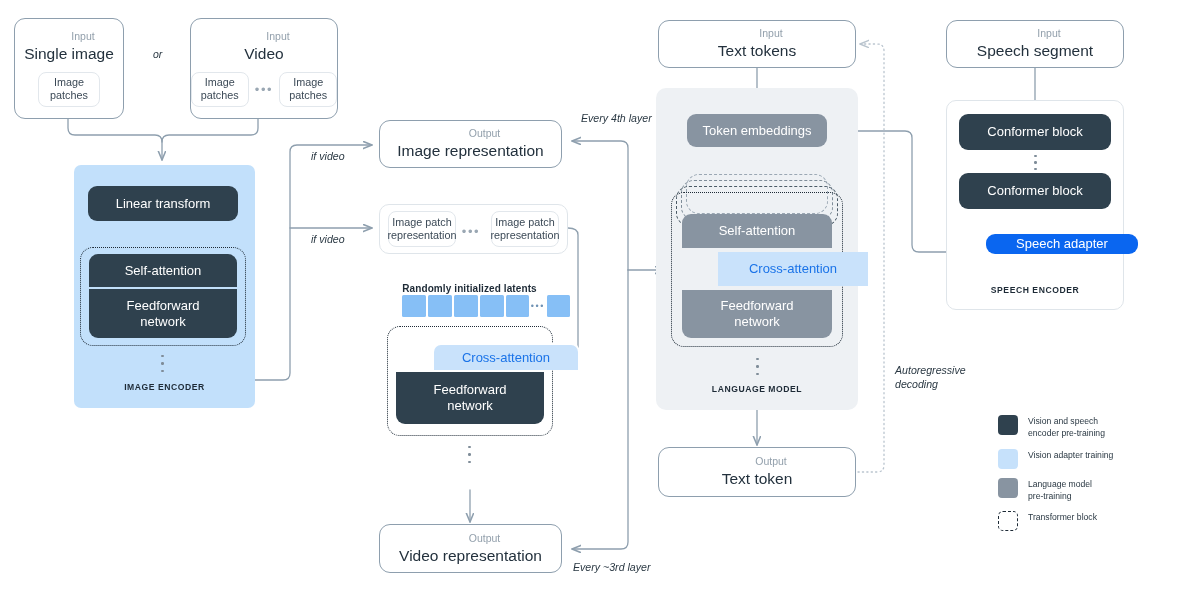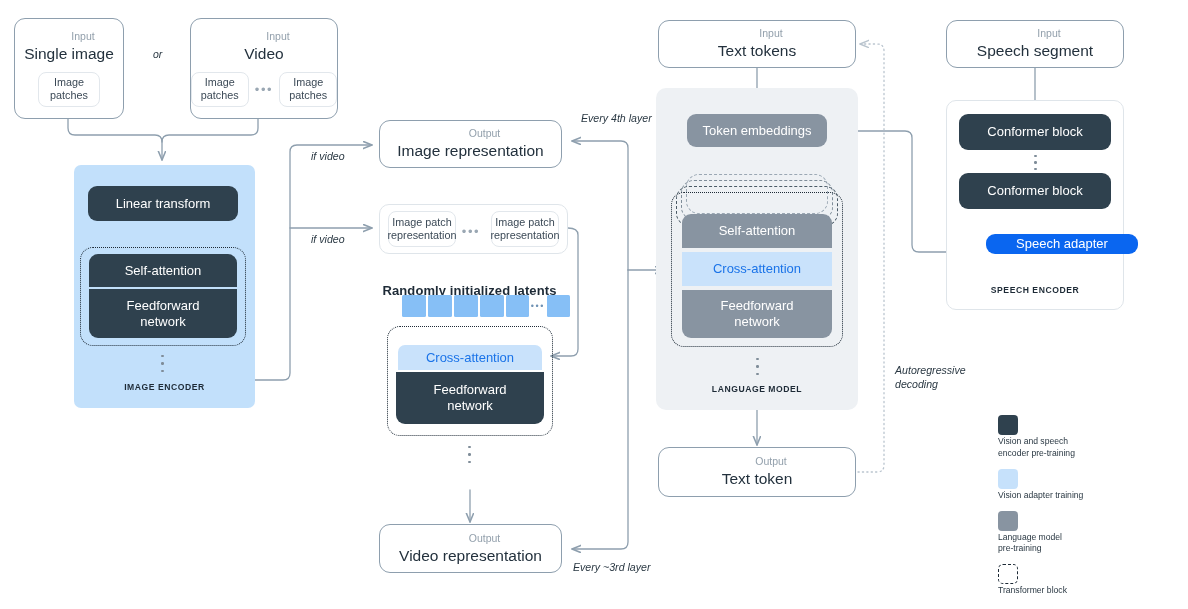--- a/index.html
+++ b/index.html
@@ -35,47 +35,47 @@
     font-size:8.6px;font-weight:bold;letter-spacing:.55px;color:#1d2a36;
   }
 
   
   .blk{
     display:flex;align-items:center;justify-content:center;text-align:center;
     color:#fff;font-size:13px;line-height:1.22;box-sizing:border-box;
   }
   .blk-dark{background:#2f414e;}
   .blk-grey{background:#8894a1;}
-  .blk-cross{background:#c9e2fb;color:#1a73e8;}
+  .blk-cross{background:#c9e2fb;color:#1a73e8;margin-left:36px;}
   .blk-blue{background:#0a66f0;}
 
   .r-top{border-radius:9px 9px 0 0;}
   .r-bot{border-radius:0 0 9px 9px;}
   .r-all{border-radius:9px;}
   .r-none{border-radius:0;}
   .dotted-box{border:1.8px dotted #1d2a36;border-radius:13px;box-sizing:border-box;}
   .ghost-box{border:1.1px dashed #6c7b88;border-radius:13px;box-sizing:border-box;}
 
   .vdots{
     display:flex;flex-direction:column;align-items:center;justify-content:space-between;
   }
   .vdots i{display:block;width:2.4px;height:2.4px;border-radius:50%;background:#7f8d99;}
 
   .wlabel{position:absolute;font-style:italic;font-size:10.6px;color:#2a3843;line-height:1.35;}
   .or-label{position:absolute;font-style:italic;font-size:10.5px;color:#2a3843;}
 
   .latents-title{
-    position:absolute;width:100%;text-align:center;font-size:13px;
+    position:absolute;width:100%;text-align:center;font-size:10px;
     font-weight:bold;color:#1d2a36;letter-spacing:.1px;
   }
   .latent-cell{position:absolute;background:#86bff6;border-radius:1.5px;}
 
   
   #legend{position:absolute;left:998px;top:415px;width:180px;}
-  .lg-row{display:flex;align-items:flex-start;margin-bottom:9px;flex-direction:column;}
+  .lg-row{display:flex;align-items:flex-start;margin-bottom:9px;}
   .lg-sw{width:20px;height:20px;border-radius:4px;flex:0 0 20px;margin-right:10px;box-sizing:border-box;}
   .lg-tx{font-size:8.6px;color:#2a3843;line-height:1.38;padding-top:1px;}
 </style>
 </head>
 <body>
 
 <div id="stage">
 
   <svg id="wires" viewBox="0 0 1188 609">
     <defs>

